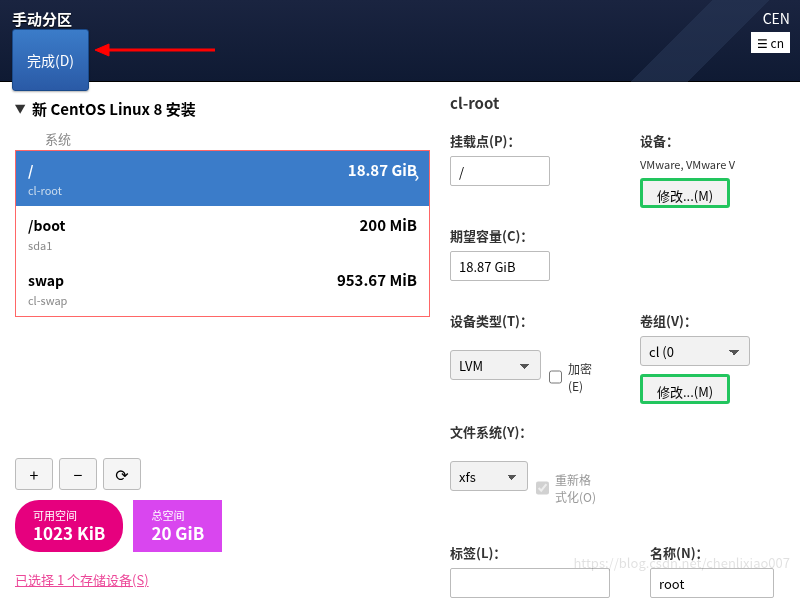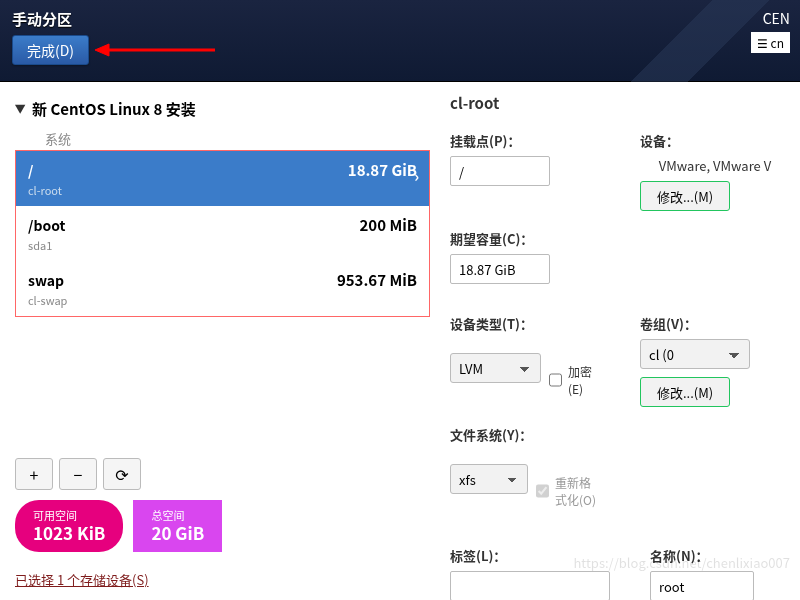--- a/index.html
+++ b/index.html
@@ -1,21 +1,21 @@
 <!DOCTYPE html>
 <html><head>
 <meta charset="utf-8">
 <style>
   * { box-sizing: border-box; margin: 0; padding: 0; font-family: "Noto Sans CJK SC", "Microsoft YaHei", sans-serif; }
   body { width: 800px; height: 600px; overflow: hidden; background: #fff; position: relative; }
   
   .topbar { background: linear-gradient(180deg, #1a2440 0%, #0f1a33 100%); height: 82px; color: #fff; position: relative; padding: 8px 12px; border-bottom: 1px solid #000; }
   .topbar::before { content: ""; position: absolute; right: 0; top: 0; width: 200px; height: 82px; background: linear-gradient(135deg, transparent 40%, #2a3a5a 40%, #2a3a5a 60%, transparent 60%); opacity: 0.5; }
   .topbar-title { font-size: 15px; font-weight: 600; color: #fff; text-shadow: 0 1px 1px #000; }
-  .done-btn { margin-top: 6px; background: linear-gradient(180deg, #3b7cc9, #2a5aa6); color: #fff; border: 1px solid #1a4a8a; border-radius: 3px; padding: 4px 14px; font-size: 14px; cursor: pointer; box-shadow: 0 1px 2px rgba(0,0,0,.3); }
+  .done-btn { background: linear-gradient(180deg, #3b7cc9, #2a5aa6); color: #fff; border: 1px solid #1a4a8a; border-radius: 3px; padding: 20px 14px; font-size: 14px; cursor: pointer; box-shadow: 0 1px 2px rgba(0,0,0,.3); }
   .top-right { position: absolute; right: 10px; top: 8px; font-size: 14px; text-align: right; }
   .top-right-box { background: #fff; color: #000; padding: 2px 6px; margin-top: 4px; display: inline-block; font-size: 12px; }
   
   .arrow { position: absolute; left: 95px; top: 38px; width: 120px; height: 14px; pointer-events: none; }
   .arrow svg line, .arrow svg polygon { stroke: #ff0000; fill: #ff0000; }
   
   .content { display: flex; height: calc(600px - 82px); }
   .left-panel { width: 440px; padding: 10px 10px 10px 15px; display: flex; flex-direction: column; }
   .right-panel { flex: 1; padding: 10px 10px 10px 10px; }
   
@@ -39,31 +39,31 @@
   .small-btn { width: 38px; height: 32px; border: 1px solid #bbb; background: #f5f5f5; border-radius: 3px; font-size: 16px; cursor: pointer; display: flex; align-items: center; justify-content: center; }
   
   .stats-row { display: flex; gap: 10px; margin-top: 10px; }
   .stat-box { padding: 8px 18px; color: #fff; text-align: left; line-height: 1.3; }
   .stat-box.available { background: #e6007e; border-radius: 24px; }
   .stat-box.total { background: #d946ef; }
   .stat-label { font-size: 11px; }
   .stat-value { font-size: 17px; font-weight: 600; }
   
   .link-row { margin-top: 14px; }
-  .link-row a { color: #7f1d1d; font-size: 13px; text-decoration: underline; cursor: pointer; }
+  .link-row a { color: #ec4899; font-size: 13px; text-decoration: underline; cursor: pointer; }
   
   .right-title { font-size: 15px; font-weight: 600; color: #333; margin-bottom: 18px; }
   
   .form-row { display: flex; gap: 40px; margin-bottom: 18px; }
   .form-col { display: flex; flex-direction: column; flex: 1; }
   .form-label { font-size: 13px; font-weight: 600; color: #333; margin-bottom: 6px; }
   .form-input { border: 1px solid #bbb; padding: 5px 8px; font-size: 13px; width: 100px; height: 30px; border-radius: 2px; }
   .form-select { border: 1px solid #bbb; background: #f2f2f2; padding: 5px 25px 5px 8px; font-size: 13px; width: 100px; height: 30px; border-radius: 3px; position: relative; appearance: none; background-image: linear-gradient(45deg, transparent 50%, #555 50%), linear-gradient(135deg, #555 50%, transparent 50%); background-position: calc(100% - 15px) 13px, calc(100% - 10px) 13px; background-size: 5px 5px, 5px 5px; background-repeat: no-repeat; }
-  .form-btn { border: 1px solid #22c55e; background: #f2f2f2; padding: 5px 12px; font-size: 13px; border-radius: 3px; height: 30px; cursor: pointer; }
-  .readonly-text { font-size: 13px; color: #333; text-align: center; }
+  .form-btn { border: 3px solid #22c55e; background: #f2f2f2; padding: 5px 12px; font-size: 13px; border-radius: 3px; height: 30px; cursor: pointer; }
+  .readonly-text { font-size: 11px; color: #333; }
   
   .checkbox-row { display: flex; align-items: center; gap: 6px; font-size: 12px; color: #333; margin-top: 24px; }
   .checkbox-row.disabled { color: #999; }
   .checkbox-row input[type=checkbox] { width: 14px; height: 14px; }
   
   .hr-dashed { border: none; border-top: 1px dashed #ccc; margin: 8px 0 14px; }
   
   .watermark { position: absolute; right: 10px; bottom: 28px; font-size: 13px; color: rgba(0,0,0,0.12); pointer-events: none; }
 </style>
 </head>
@@ -206,21 +206,21 @@
 
     <div style="height:20px"></div>
 
     <div class="form-row">
       <div class="form-col">
         <div class="form-label">标签(L)：</div>
         <input class="form-input" style="width: 160px;">
       </div>
       <div class="form-col">
         <div class="form-label">名称(N)：</div>
-        <input class="form-input" style="width: 104px;" value="root">
+        <input class="form-input" style="width: 124px;" value="root">
       </div>
     </div>
 
     <hr class="hr-dashed">
   </div>
 </div>
 
 <div class="watermark">https://blog.csdn.net/chenlixiao007</div>
 
 </body></html>

